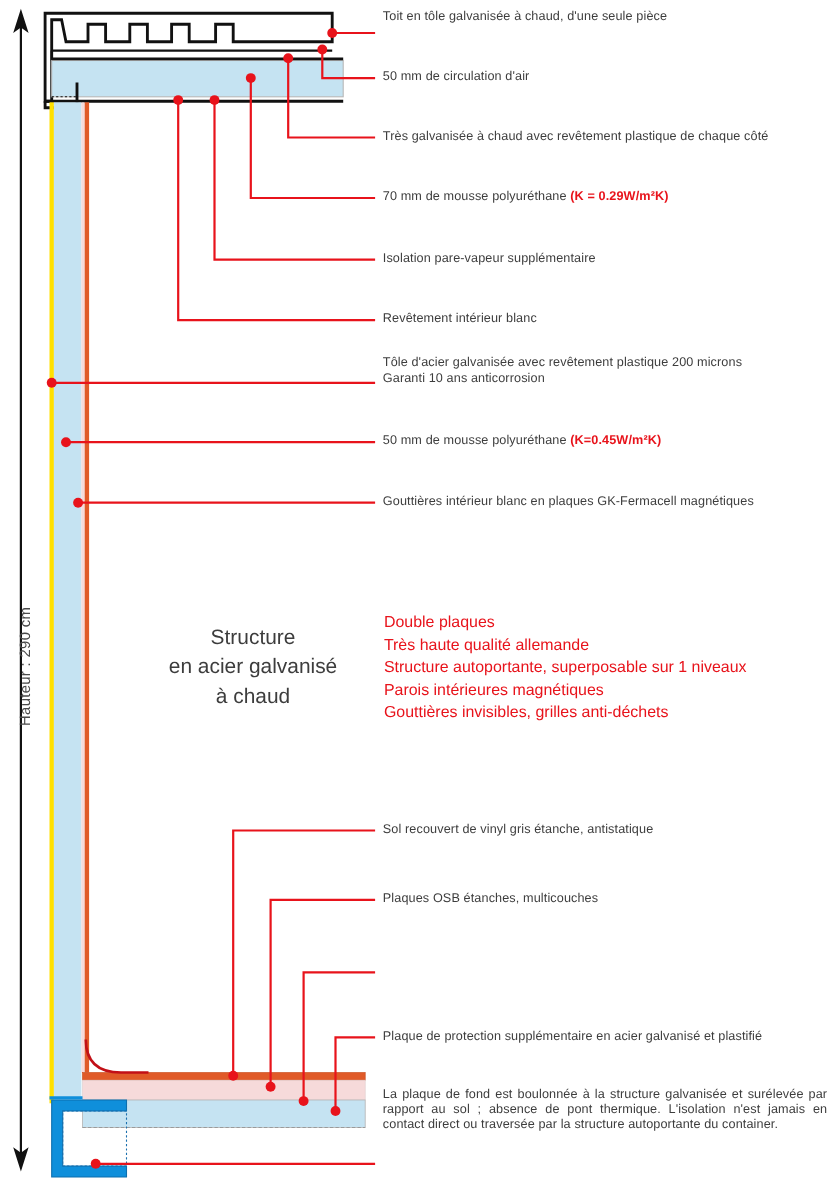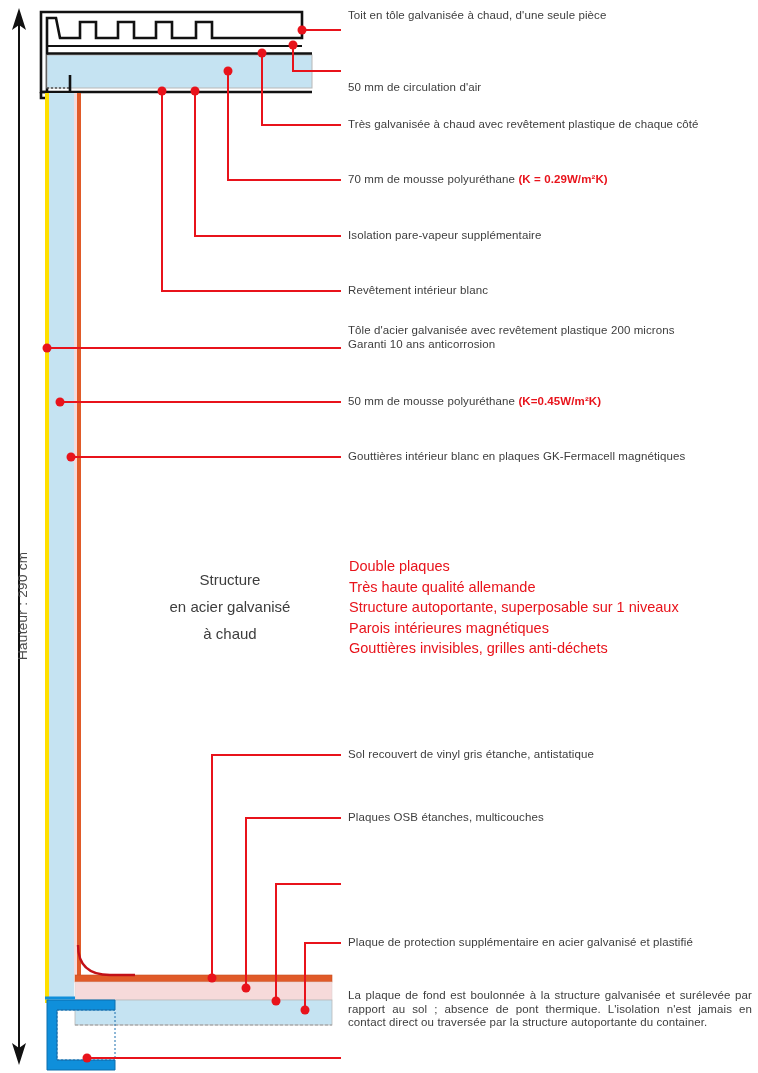--- a/index.html
+++ b/index.html
@@ -5,21 +5,21 @@
   html,body{margin:0;padding:0;background:#fff;}
   body{width:758px;height:1073px;position:relative;overflow:hidden;
        font-family:"Liberation Sans","DejaVu Sans",sans-serif;}
   #stage{position:absolute;left:0;top:0;width:758px;height:1073px;}
   svg.layer{position:absolute;left:0;top:0;width:758px;height:1073px;overflow:visible;}
   .lbl{position:absolute;color:#3d3d3d;font-size:11.5px;letter-spacing:.1px;
        line-height:13.5px;white-space:nowrap;}
   .lbl .k{color:#e8131b;font-weight:bold;margin-top:45px;}
   .lbl.wrap{white-space:normal;}
   .redtext{position:absolute;color:#e8131b;font-size:14.5px;line-height:20.5px;white-space:nowrap;}
-  .structure{position:absolute;color:#3d3d3d;font-size:15px;line-height:27px;
+  .structure{position:absolute;color:#3d3d3d;font-size:19px;line-height:27px;
              text-align:center;white-space:nowrap;}
   .htext{position:absolute;color:#4a4a4a;font-size:13.5px;letter-spacing:.3px;
          transform:rotate(-90deg);transform-origin:0 0;white-space:nowrap;}
   .justify{text-align:justify;}
 </style>
 </head>
 <body>
 
 <div id="stage">
 
@@ -105,21 +105,21 @@
       <circle cx="276" cy="1001" r="4.5"></circle>
       <circle cx="305" cy="1010" r="4.5"></circle>
       <circle cx="87" cy="1058" r="4.5"></circle>
     </g>
   </svg>
 
   <div class="htext" style="left:15px;top:660px;">Hauteur : 290 cm</div>
 
   <div class="lbl" style="left:348px;top:9px;"><span>Toit en tôle galvanisée à chaud, d'une seule pièce</span></div>
 
-  <div class="lbl" style="left:348px;top:64px;margin-top:17px;"><span>50 mm de circulation d'air</span></div>
+  <div class="lbl" style="left:348px;top:64px;"><span>50 mm de circulation d'air</span></div>
 
   <div class="lbl" style="left:348px;top:118px;"><span>Très galvanisée à chaud avec revêtement plastique de chaque côté</span></div>
 
   <div class="lbl" style="left:348px;top:173px;"><span>70 mm de mousse polyuréthane </span><span class="k">(K = 0.29W/m²K)</span></div>
 
   <div class="lbl" style="left:348px;top:229px;"><span>Isolation pare-vapeur supplémentaire</span></div>
 
   <div class="lbl" style="left:348px;top:284px;"><span>Revêtement intérieur blanc</span></div>
 
   <div class="lbl" style="left:348px;top:324px;">

